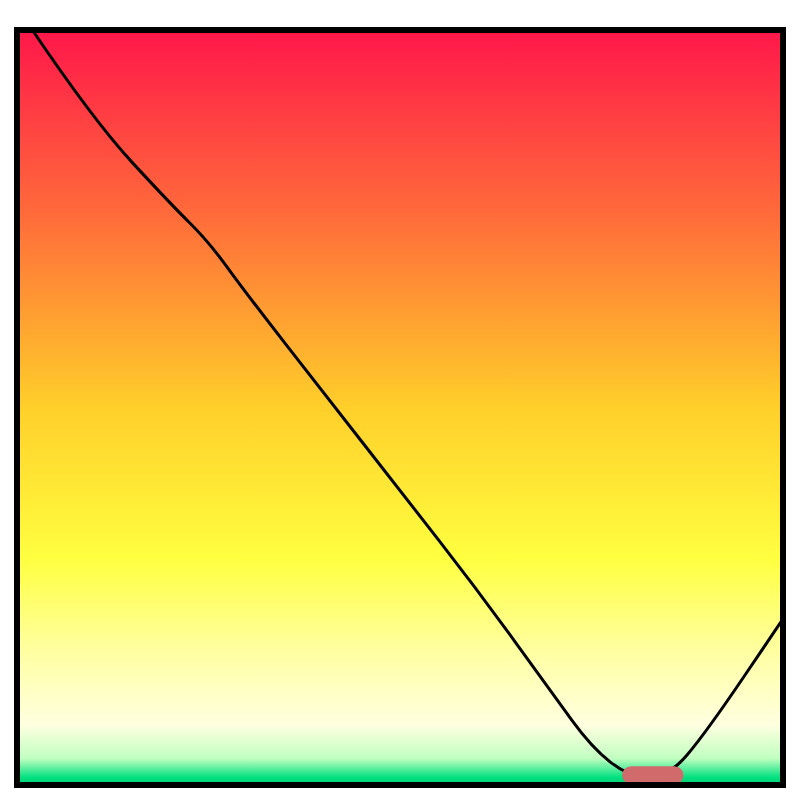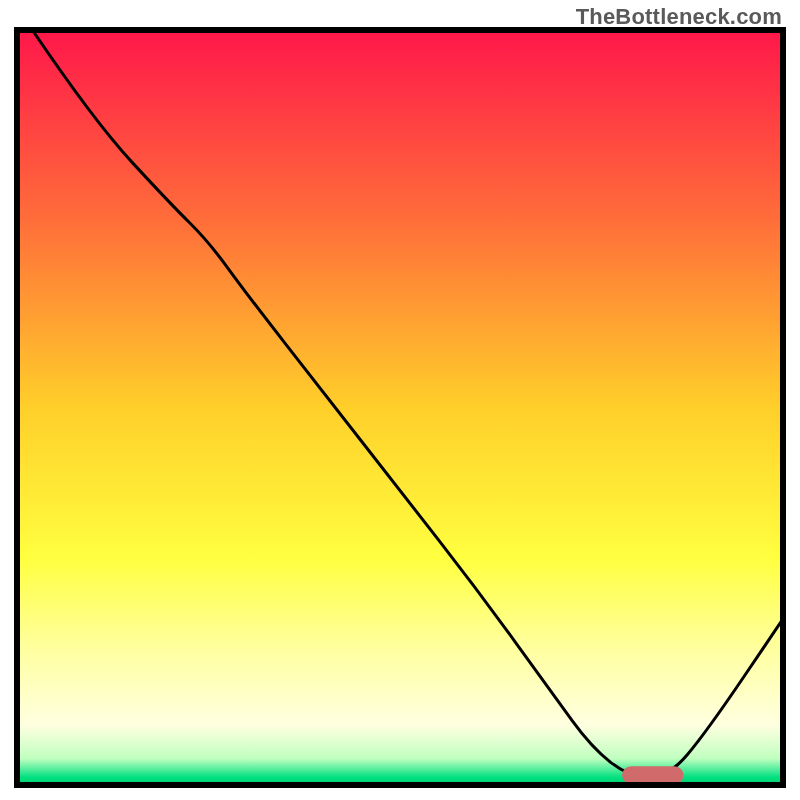--- a/index.html
+++ b/index.html
@@ -58,15 +58,14 @@
 
   <g id="plot-group" clip-path="url(#plot-clip)">
     <rect id="bg-rect" x="17" y="30" width="766" height="755" fill="url(#bg-grad)"></rect>
     <path id="curve" fill="none" stroke="#000000" stroke-width="3" d="M 32.32 30 Q 93.60000000000001 120.6 131.9 162.125 Q 170.20000000000002 203.64999999999998 189.35000000000002 222.525 Q 208.5 241.40000000000003 227.64999999999998 267.82500000000005 Q 246.79999999999998 294.25 285.1 343.325 Q 323.40000000000003 392.4 361.70000000000005 441.475 Q 400 490.55 438.29999999999995 539.625 Q 476.59999999999997 588.7 514.9 641.55 Q 553.1999999999999 694.4 572.3499999999999 720.825 Q 591.5 747.25 610.6500000000001 762.35 Q 629.8000000000001 777.45 648.95 777.45 Q 668.1 777.45 687.25 754.8 Q 706.4 732.15 744.7 675.525 T 783 618.9"></path>
     <rect id="marker" rx="9.06" ry="9.06" fill="#d16a6a" x="622.14" y="766.125" width="61.27999999999997" height="18.12"></rect>
   </g>
 
   <rect id="plot-border" fill="none" stroke="#000000" stroke-width="6" x="17" y="30" width="766" height="755"></rect>
 </svg>
 
-<div class="watermark">TheBottleneck.com</div>
 
 </div>
 
 </body></html>

